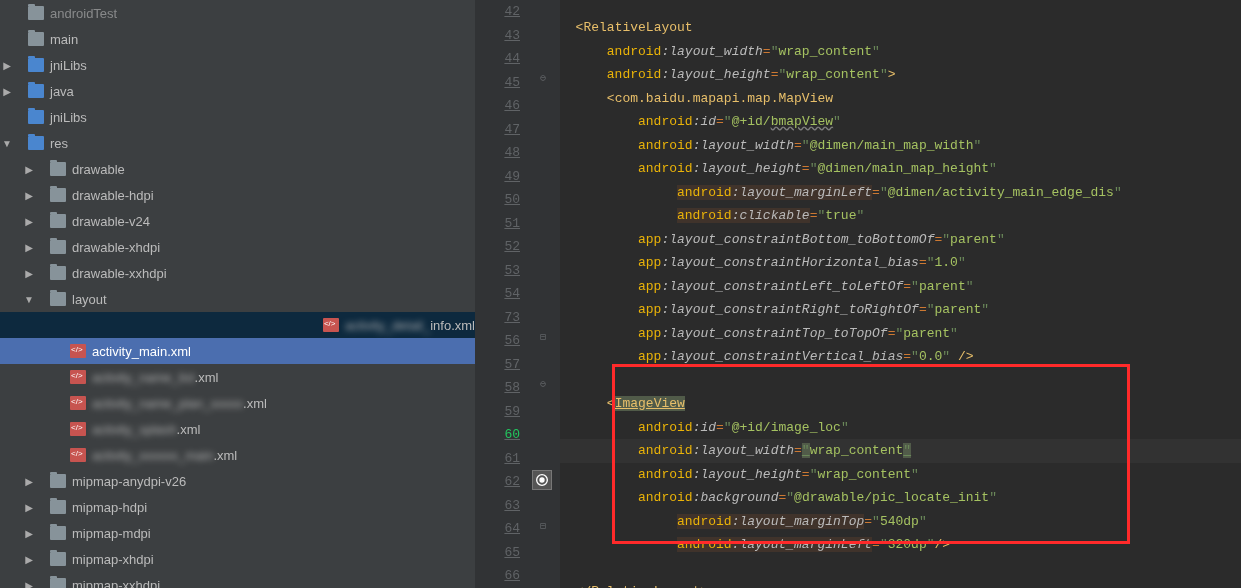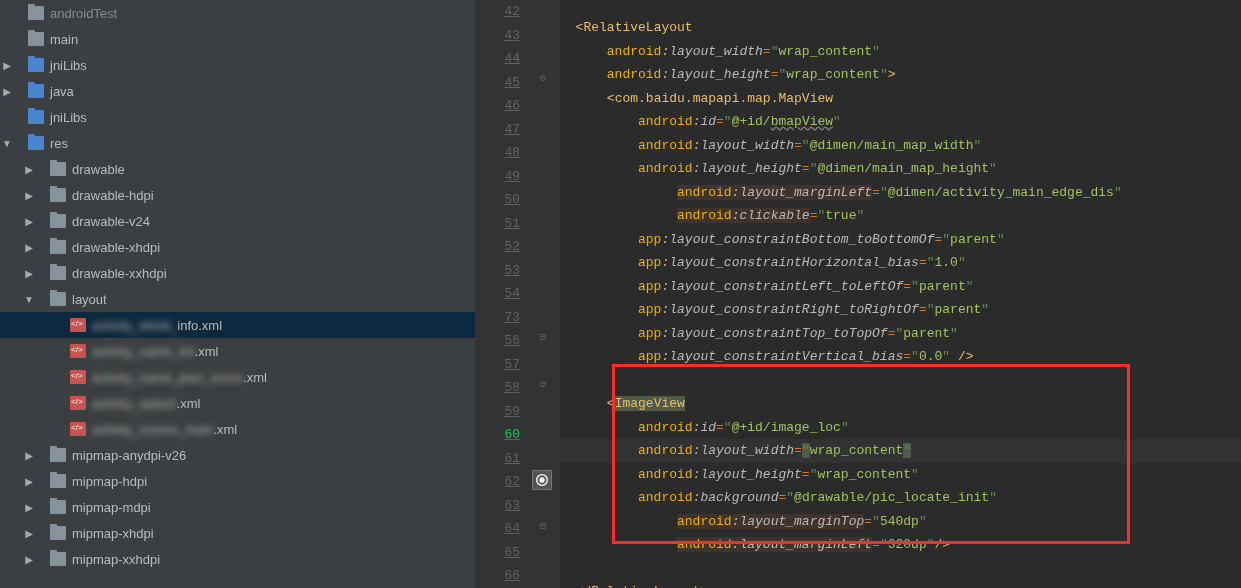--- a/index.html
+++ b/index.html
@@ -26,20 +26,21 @@
   align-items: center;
   height: 26px;
   white-space: nowrap;
 }
 .tree-row.selected {
   background: #4b6eaf;
   color: #ffffff;
 }
 .tree-row.highlighted {
   background: #0d293e;
+  justify-content: flex-end;
 }
 .arrow {
   width: 14px;
   display: inline-block;
   text-align: center;
   color: #aaaaaa;
   font-size: 10px;
 }
 .folder-icon {
   width: 16px;
@@ -141,21 +142,21 @@
 }
 .code-line.current-line { background: #323232; }
 .tag { color: #e8bf6a; }
 .attr-ns { color: #eab308; }
 .attr-name { color: #bababa; font-style: italic; }
 .op { color: #cc7832; }
 .str { color: #a5c261; }
 .str-q { color: #6a8759; }
 .bracket { color: #e8bf6a; }
 .hl-attr { background: #40332b; margin-left: 39px; }
-.hl-name { background: #515b49; }
+.hl-name { background: #515b49; text-decoration: underline; }
 .underline-wavy { text-decoration: underline wavy #808080; }
 .red-box {
   position: absolute;
   border: 3px solid #ff2a2a;
   pointer-events: none;
 }
 </style>
 </head>
 <body>
 
@@ -226,20 +227,24 @@
   <div class="tree-row" style="padding-left:22px">
     <span class="arrow">▼</span>
     <span class="arrow"></span>
     <span class="folder-icon"></span>
     <span>layout</span>
   </div>
   <div class="tree-row highlighted" style="padding-left:70px">
     <span class="xml-icon"></span>
     <span class="blurred">activity_detail_</span>
       <span>info.xml</span>
+  </div>
+  <div class="tree-row selected" style="padding-left:70px">
+    <span class="xml-icon"></span>
+    <span>activity_main.xml</span>
   </div>
   <div class="tree-row" style="padding-left:70px">
     <span class="xml-icon"></span>
     <span class="blurred">activity_name_list</span>
       <span>.xml</span>
   </div>
   <div class="tree-row" style="padding-left:70px">
     <span class="xml-icon"></span>
     <span class="blurred">activity_name_plan_xxxxx</span>
       <span>.xml</span>

